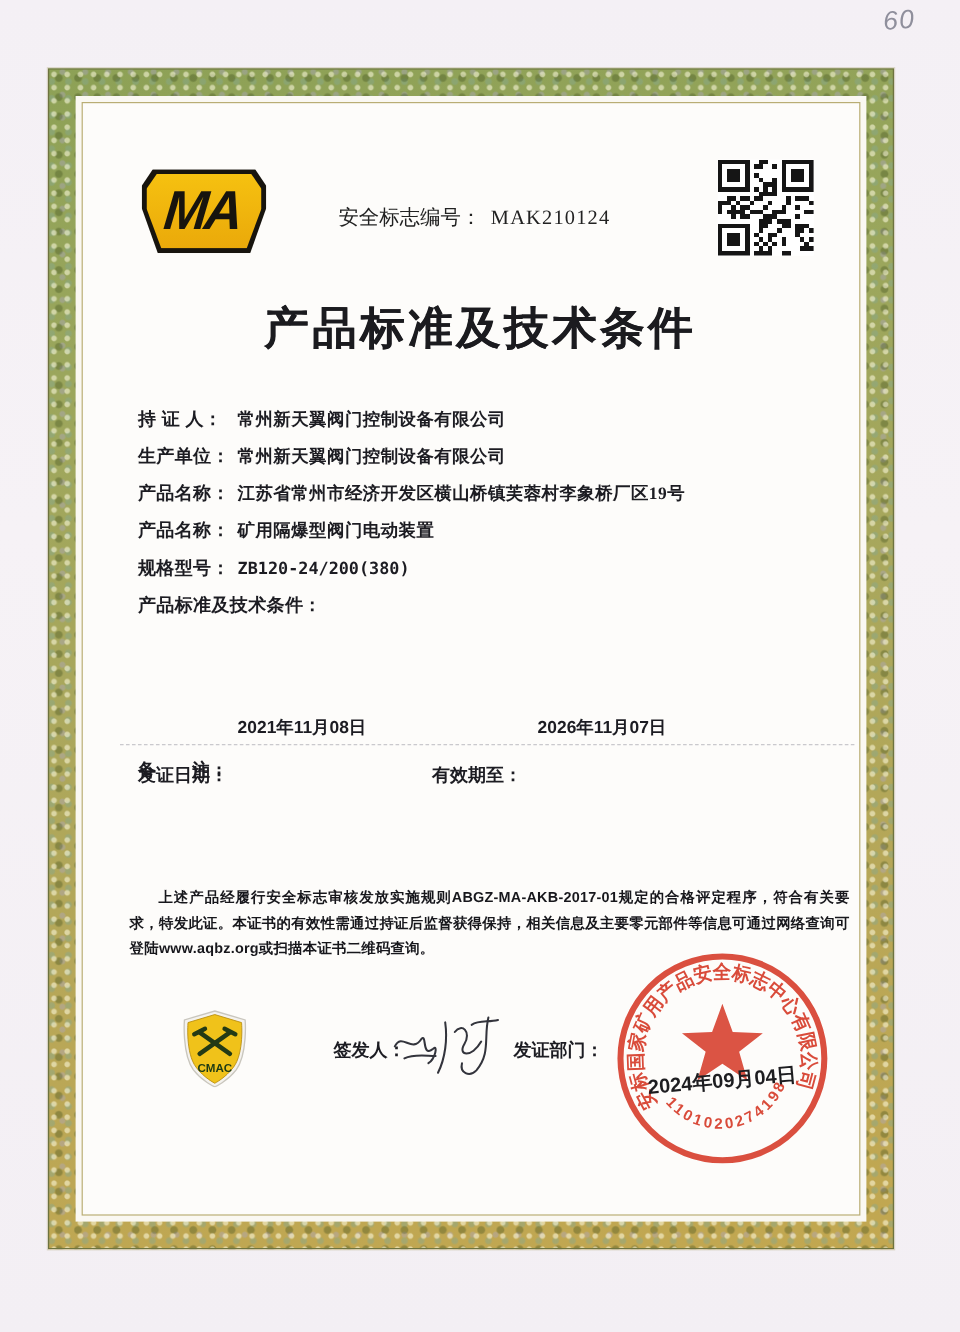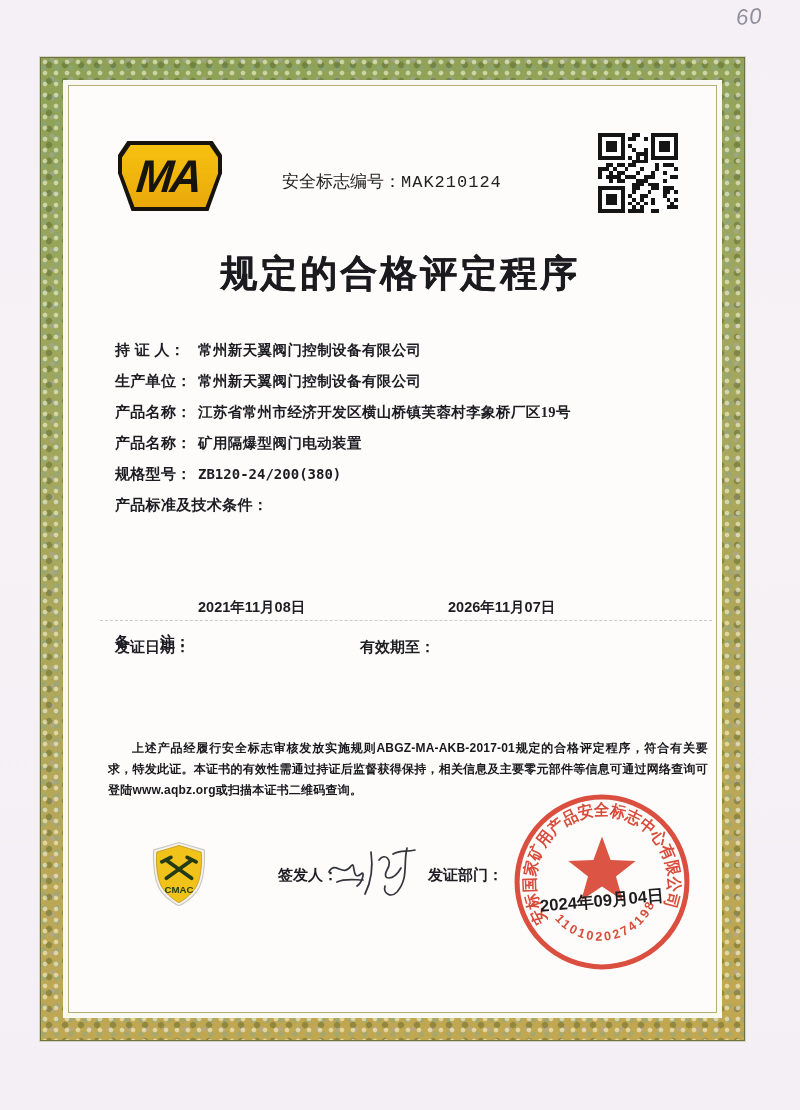--- a/index.html
+++ b/index.html
@@ -25,21 +25,21 @@
     clip-path:polygon(9% 0,91% 0,100% 20%,100% 46%,87% 100%,13% 100%,0 46%,0 20%);
     display:flex;align-items:center;justify-content:center;}
   .ma-logo-in{width:96px;height:62px;background:linear-gradient(180deg,#f6c110,#eaa90a);
     clip-path:polygon(9% 0,91% 0,100% 20%,100% 46%,87% 100%,13% 100%,0 46%,0 20%);
     display:flex;align-items:center;justify-content:center;}
   .ma-logo-text{font-weight:900;font-style:italic;font-size:44px;line-height:1;
     letter-spacing:-3px;color:#17140e;transform:skewX(-6deg) scaleY(1.04);padding-right:4px;}
   
   .cert-no{position:absolute;left:282px;top:170px;font-family:"Liberation Serif","DejaVu Serif",serif;
     font-size:17px;color:#222;}
-  .cert-no .v{letter-spacing:1px;font-family:Liberation Mono, monospace;}
+  .cert-no .v{margin-left:8px;letter-spacing:1px;}
   
   .qr{position:absolute;left:598px;top:133px;width:80px;height:80px;background:#fff;}
   .qr svg{width:100%;height:100%;shape-rendering:crispEdges;}
   
   .title{position:absolute;left:0;top:249px;width:100%;text-align:center;
     font-size:37px;font-weight:900;color:#1b1b1f;letter-spacing:3px;
     text-shadow:.4px 0 currentColor;}
   
   .fields{position:absolute;left:115px;top:340px;width:596px;color:#1c1c22;}
   .row{display:flex;align-items:flex-end;margin-bottom:11px;min-height:20px;line-height:20px;}
@@ -201,21 +201,21 @@
         <rect x="2" y="2" width="3" height="3" fill="#151515"></rect>
         <rect x="14" y="0" width="7" height="7" fill="#151515"></rect>
         <rect x="15" y="1" width="5" height="5" fill="#ffffff"></rect>
         <rect x="16" y="2" width="3" height="3" fill="#151515"></rect>
         <rect x="0" y="14" width="7" height="7" fill="#151515"></rect>
         <rect x="1" y="15" width="5" height="5" fill="#ffffff"></rect>
         <rect x="2" y="16" width="3" height="3" fill="#151515"></rect>
       </svg>
   </div>
 
-  <div class="title">规定的合格评定程序</div>
+  <div class="title">产品标准及技术条件</div>
 
   <div class="fields">
     <div class="row">
       <span class="lbl">持 证 人：</span>
       <span class="val">常州新天翼阀门控制设备有限公司</span>
     </div>
     <div class="row">
       <span class="lbl">生产单位：</span>
       <span class="val">常州新天翼阀门控制设备有限公司</span>
     </div>

